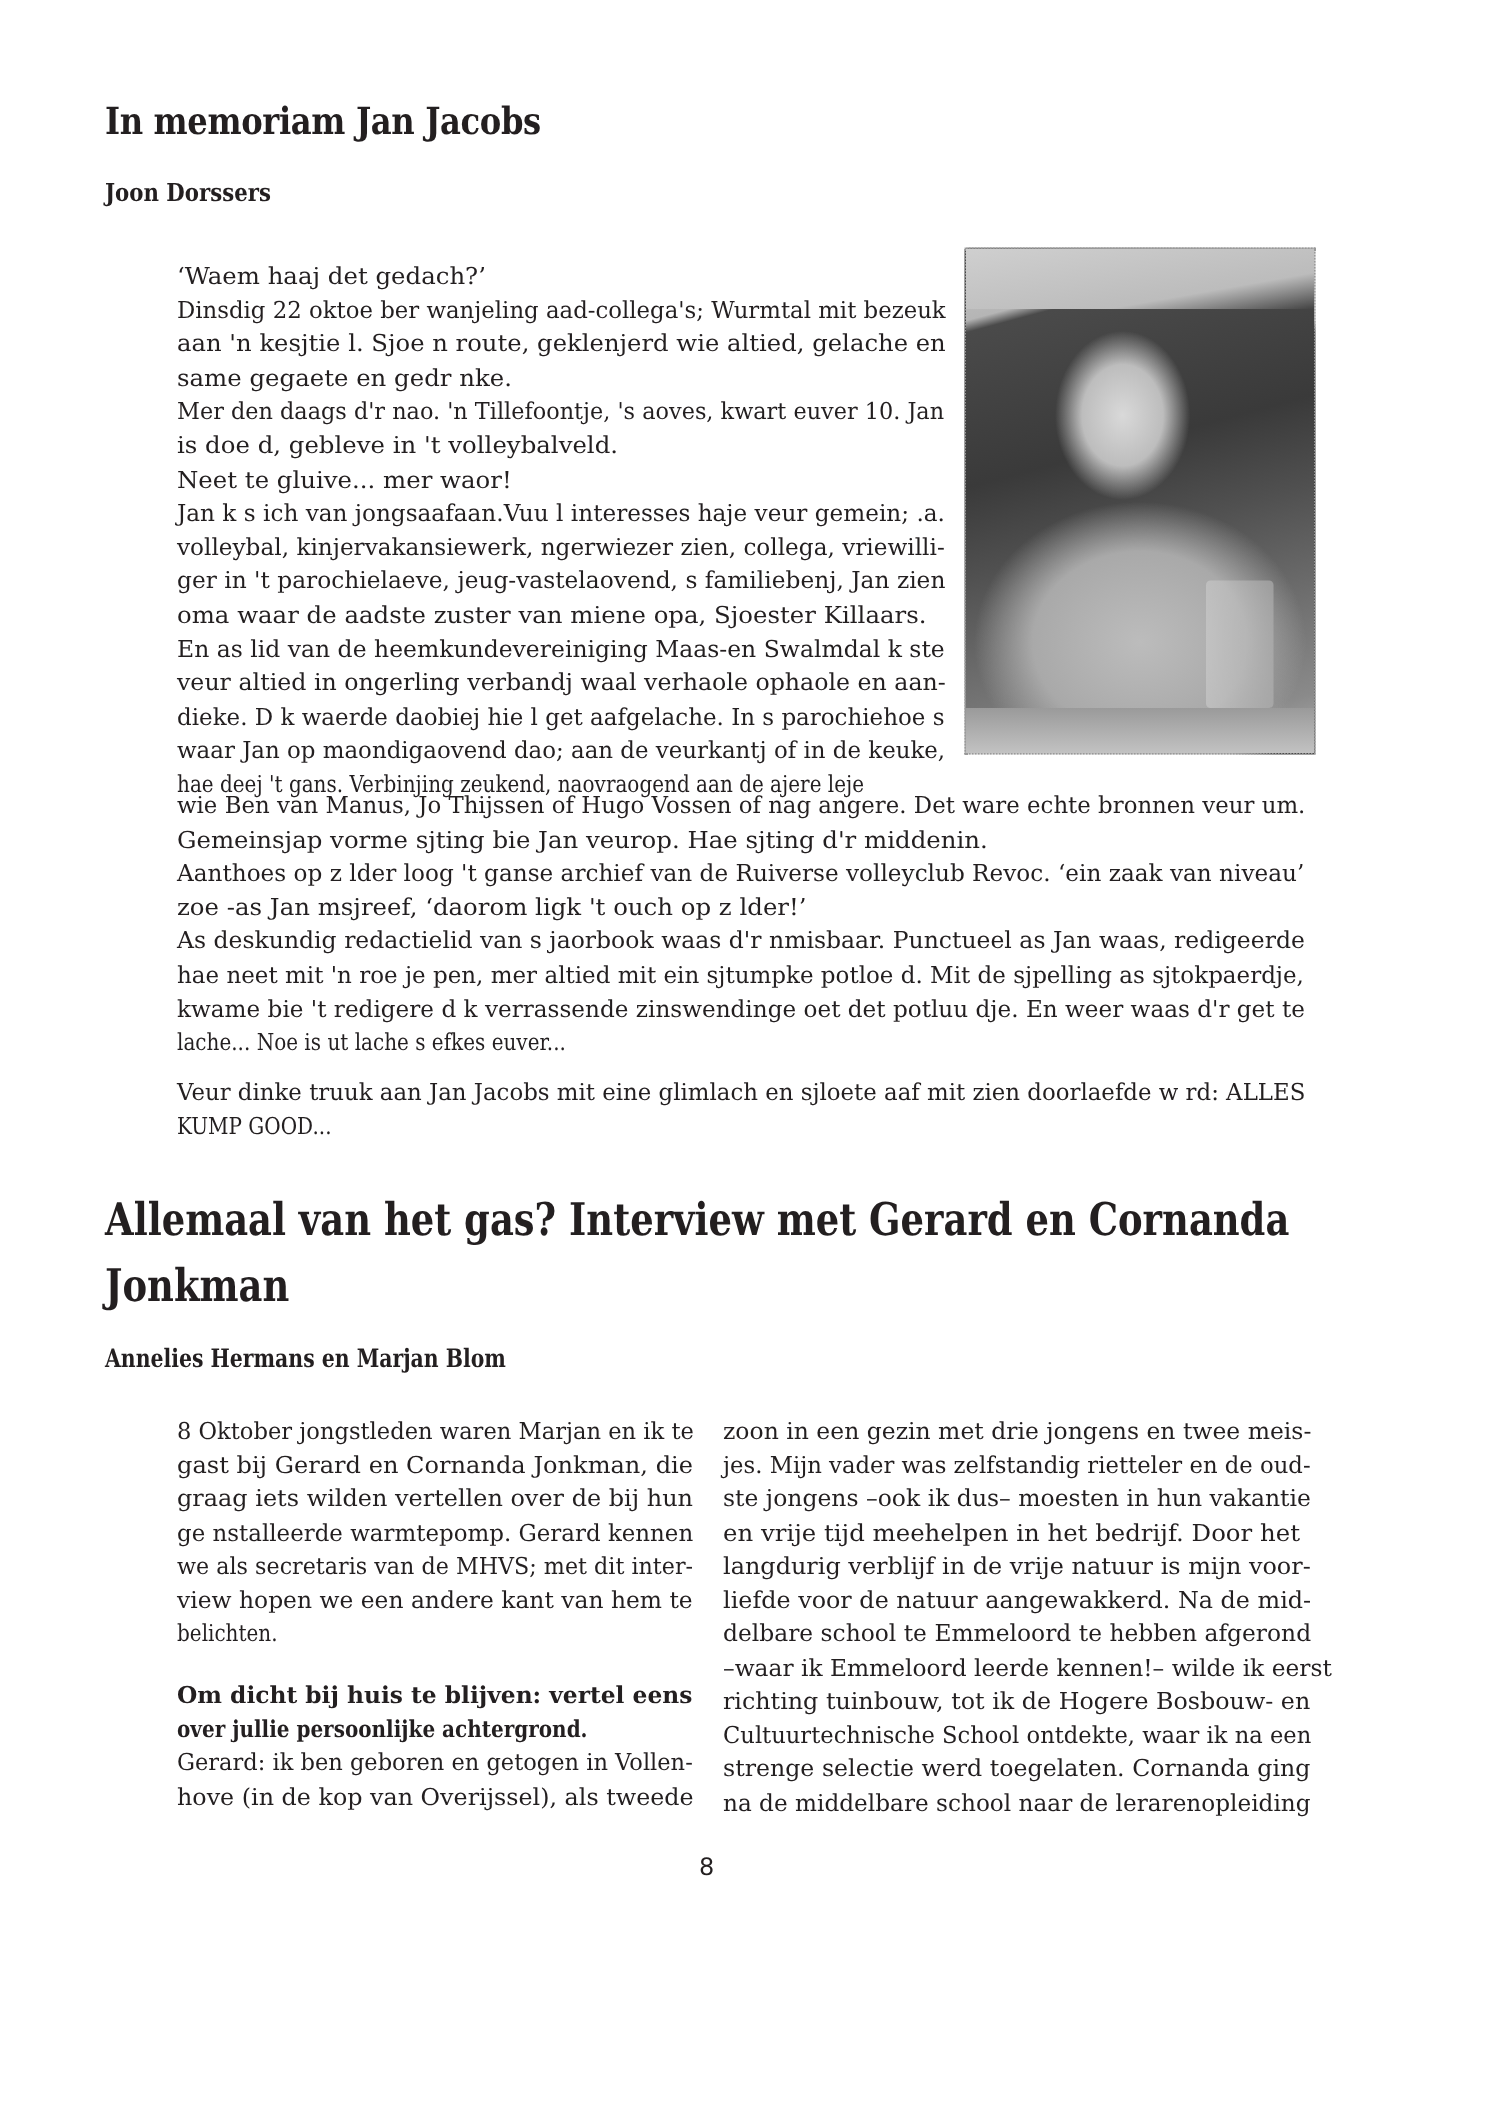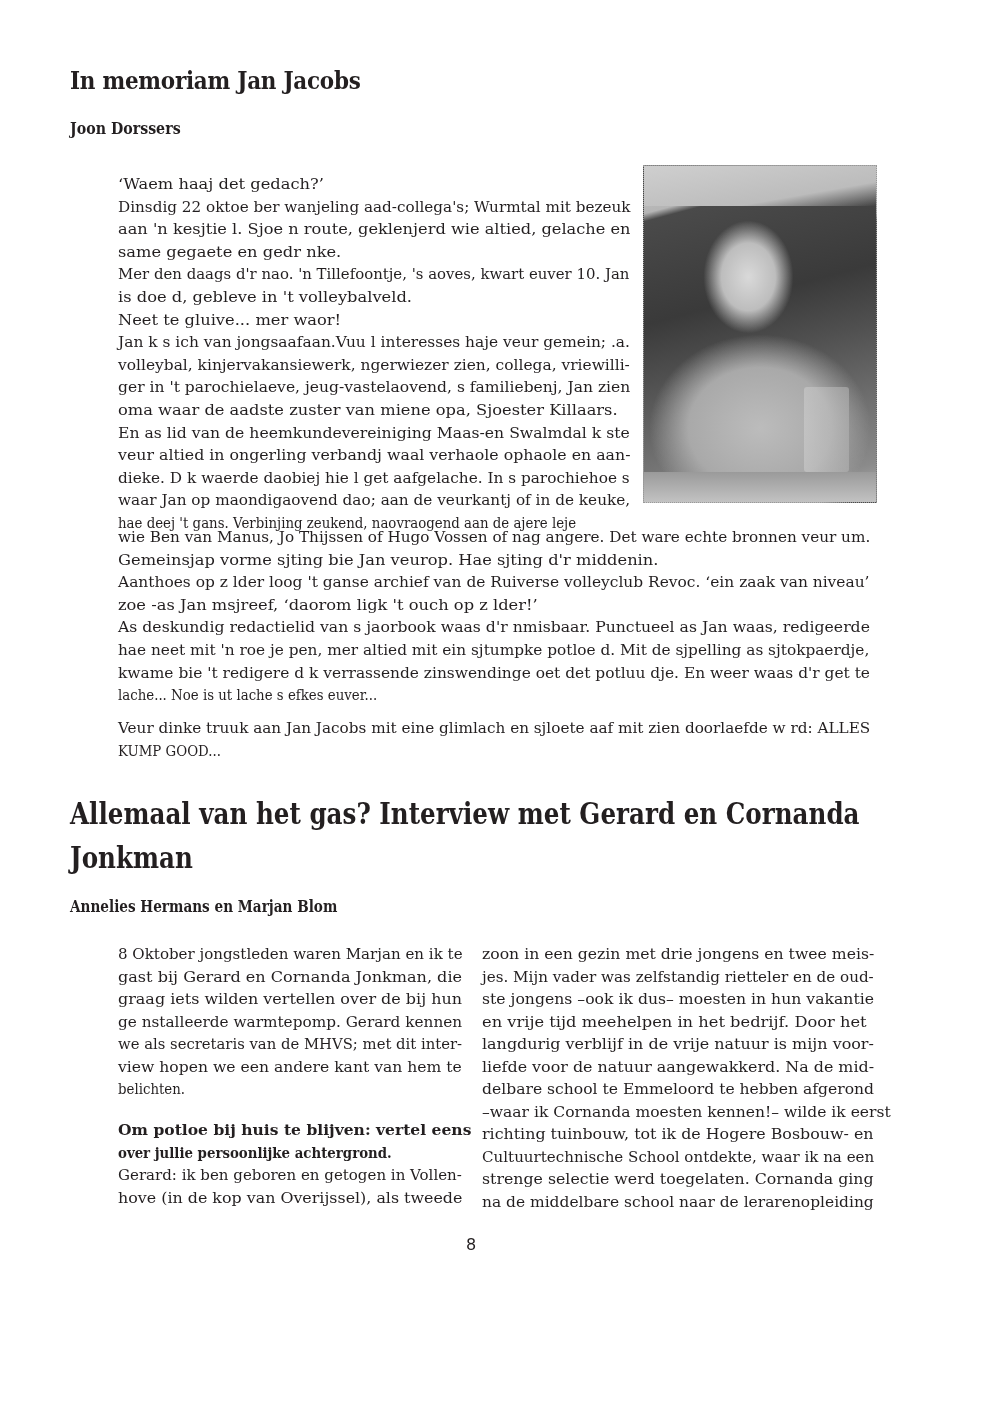--- a/index.html
+++ b/index.html
@@ -117,33 +117,33 @@
 <div class="author2">Annelies Hermans en Marjan Blom</div>
 
 <div id="a2-left">
     <div class="cline" style="left: 118px; top: 944px; transform: scaleX(0.972);">8 Oktober jongstleden waren Marjan en ik te</div>
     <div class="cline" style="left: 118px; top: 966.5px; transform: scaleX(1.036);">gast bij Gerard en Cornanda Jonkman, die</div>
     <div class="cline" style="left: 118px; top: 989px; transform: scaleX(1.03);">graag iets wilden vertellen over de bij hun</div>
     <div class="cline" style="left: 118px; top: 1011.5px; transform: scaleX(0.986);">ge nstalleerde warmtepomp. Gerard kennen</div>
     <div class="cline" style="left: 118px; top: 1034px; transform: scaleX(0.956);">we als secretaris van de MHVS; met dit inter-</div>
     <div class="cline" style="left: 118px; top: 1056.5px; transform: scaleX(1.006);">view hopen we een andere kant van hem te</div>
     <div class="cline" style="left: 118px; top: 1079px; transform: scaleX(0.86);">belichten.</div>
-    <div class="cline bold" style="left: 118px; top: 1120px; transform: scaleX(1.003);">Om potloe bij huis te blijven: vertel eens</div>
+    <div class="cline bold" style="left: 118px; top: 1120px; transform: scaleX(1.003);">Om dicht bij huis te blijven: vertel eens</div>
     <div class="cline bold" style="left: 118px; top: 1142.5px; transform: scaleX(0.86);">over jullie persoonlijke achtergrond.</div>
     <div class="cline" style="left: 118px; top: 1165px; transform: scaleX(0.969);">Gerard: ik ben geboren en getogen in Vollen-</div>
     <div class="cline" style="left: 118px; top: 1187.5px; transform: scaleX(1.024);">hove (in de kop van Overijssel), als tweede</div>
   </div>
 <div id="a2-right">
     <div class="cline" style="left: 482px; top: 944px; transform: scaleX(1.01);">zoon in een gezin met drie jongens en twee meis-</div>
     <div class="cline" style="left: 482px; top: 966.5px; transform: scaleX(0.978);">jes. Mijn vader was zelfstandig rietteler en de oud-</div>
     <div class="cline" style="left: 482px; top: 989px; transform: scaleX(1.01);">ste jongens –ook ik dus– moesten in hun vakantie</div>
     <div class="cline" style="left: 482px; top: 1011.5px; transform: scaleX(1.05);">en vrije tijd meehelpen in het bedrijf. Door het</div>
     <div class="cline" style="left: 482px; top: 1034px; transform: scaleX(1.029);">langdurig verblijf in de vrije natuur is mijn voor-</div>
     <div class="cline" style="left: 482px; top: 1056.5px; transform: scaleX(1.026);">liefde voor de natuur aangewakkerd. Na de mid-</div>
     <div class="cline" style="left: 482px; top: 1079px; transform: scaleX(1.005);">delbare school te Emmeloord te hebben afgerond</div>
-    <div class="cline" style="left: 482px; top: 1101.5px; transform: scaleX(1.003);">–waar ik Cornanda moesten kennen!– wilde ik eerst</div>
+    <div class="cline" style="left: 482px; top: 1101.5px; transform: scaleX(1.003);">–waar ik Emmeloord leerde kennen!– wilde ik eerst</div>
     <div class="cline" style="left: 482px; top: 1124px; transform: scaleX(1.023);">richting tuinbouw, tot ik de Hogere Bosbouw- en</div>
     <div class="cline" style="left: 482px; top: 1146.5px; transform: scaleX(0.973);">Cultuurtechnische School ontdekte, waar ik na een</div>
     <div class="cline" style="left: 482px; top: 1169px; transform: scaleX(1.018);">strenge selectie werd toegelaten. Cornanda ging</div>
     <div class="cline" style="left: 482px; top: 1191.5px; transform: scaleX(0.997);">na de middelbare school naar de lerarenopleiding</div>
   </div>
 
 <div class="pagenum">8</div>
 
 </body></html>

